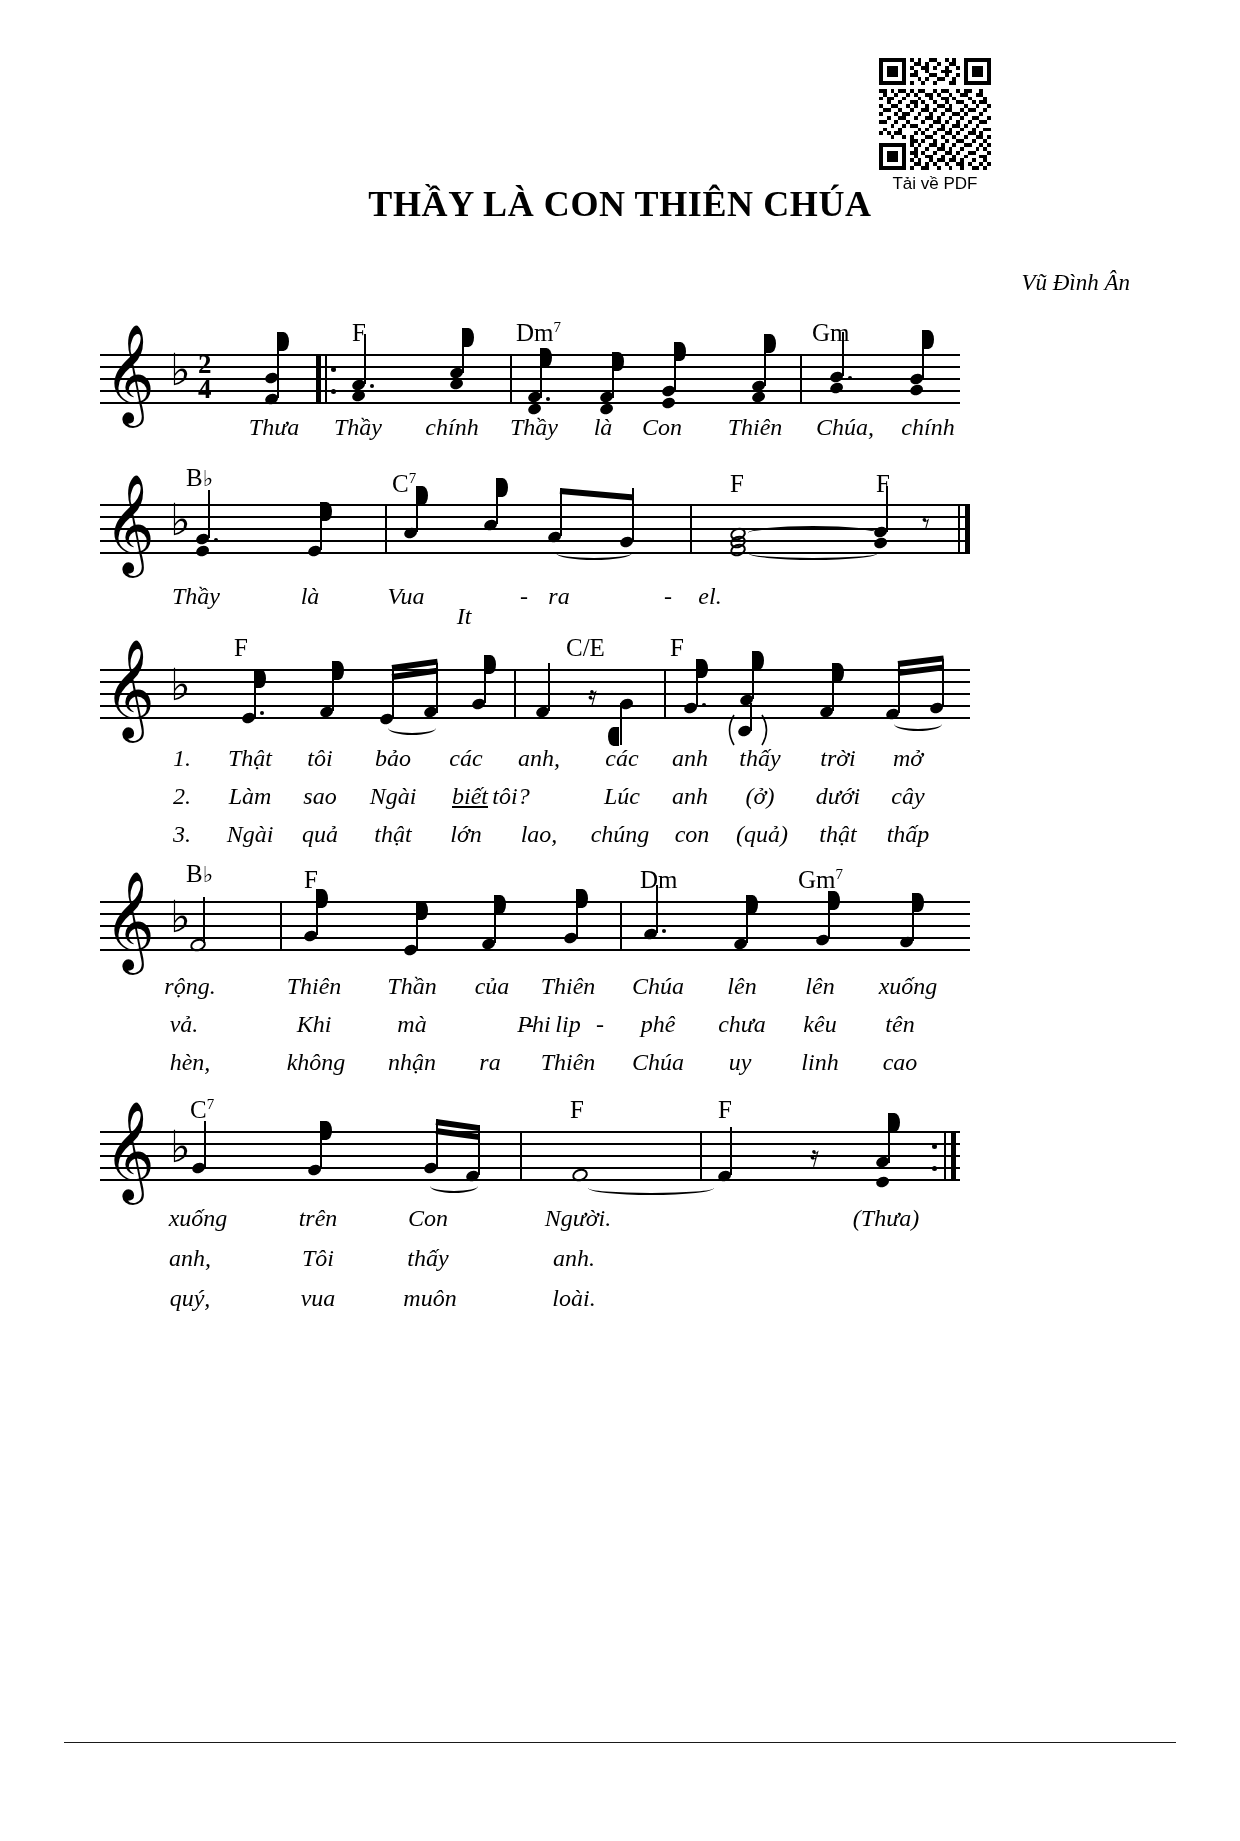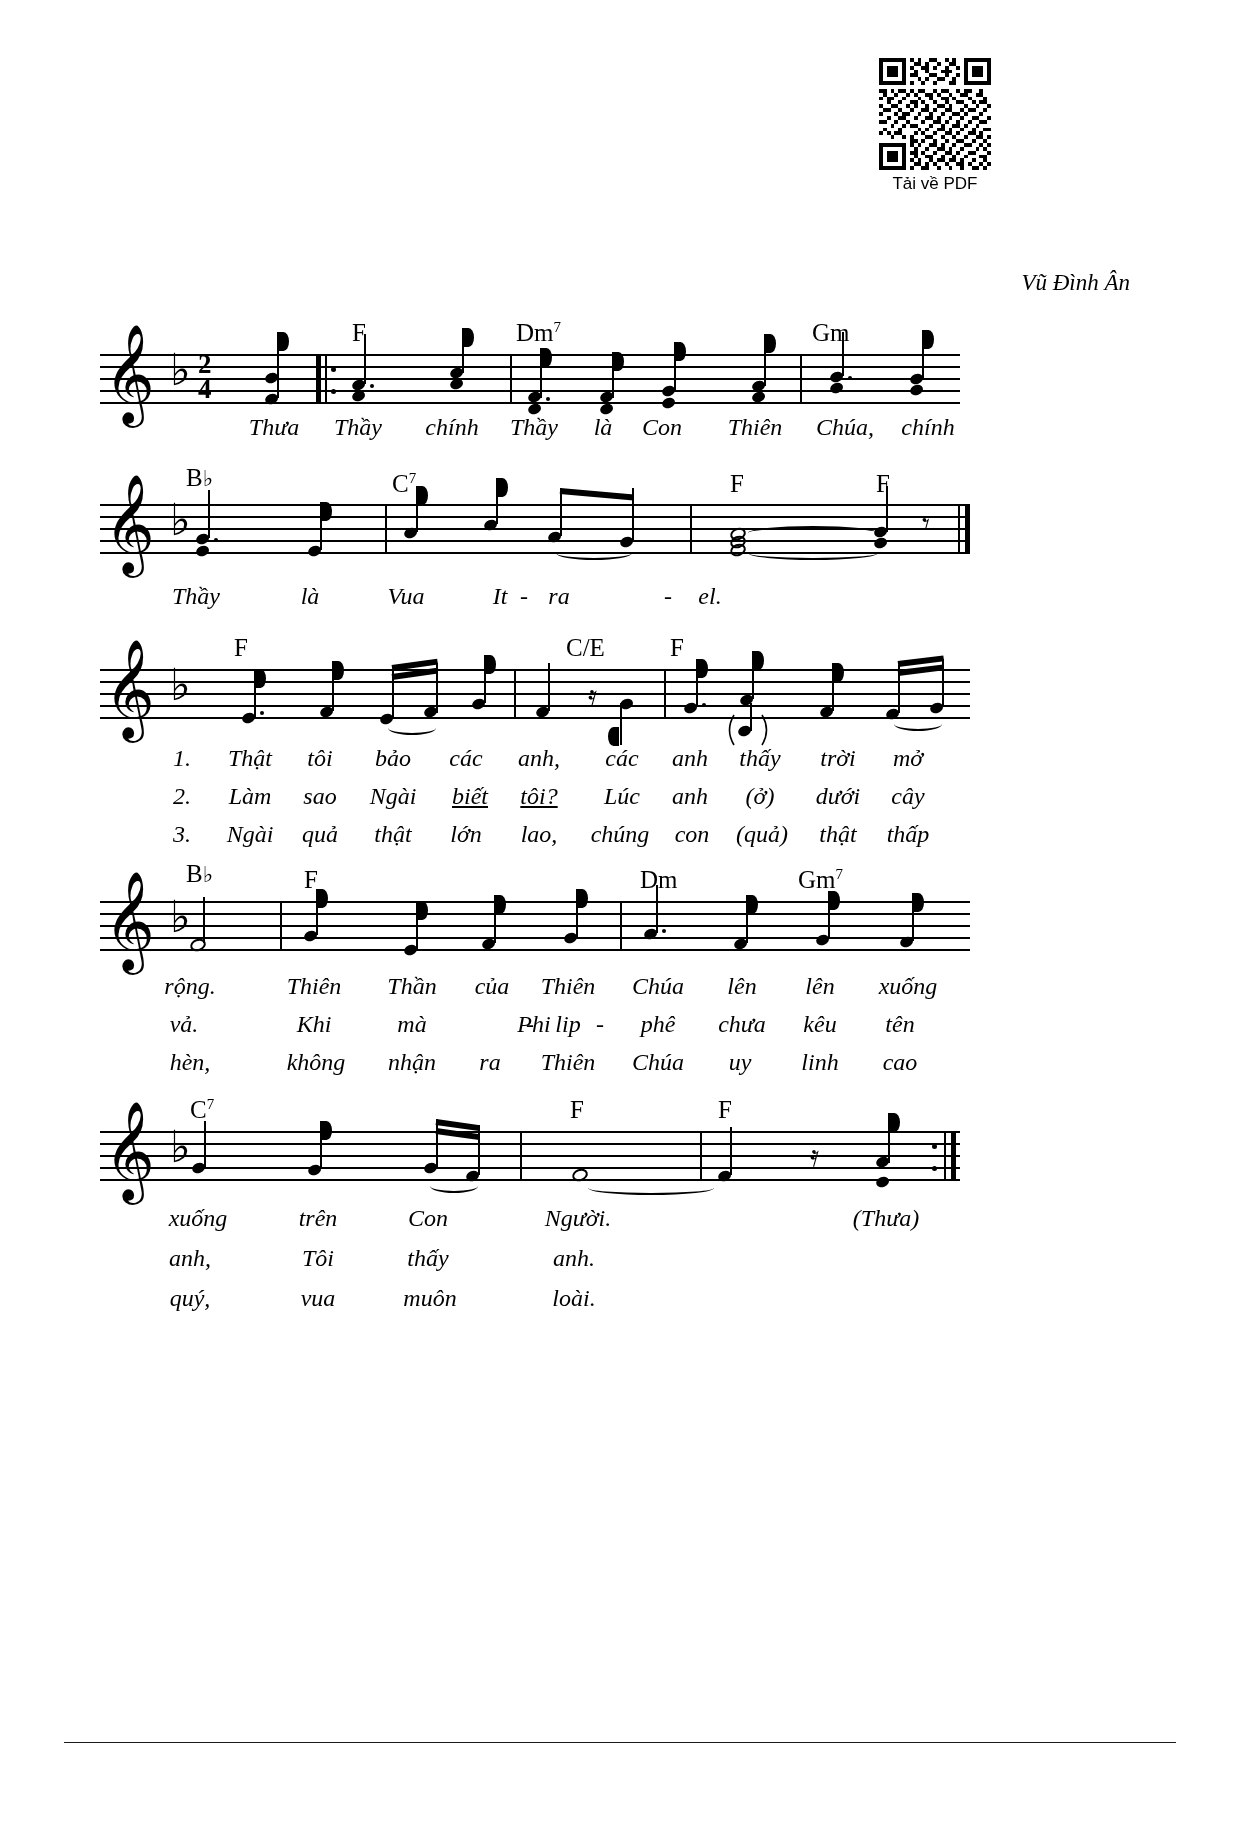--- a/index.html
+++ b/index.html
@@ -322,20 +322,21 @@
         <rect x="15" y="28" width="1" height="1"></rect>
           <rect x="18" y="28" width="1" height="1"></rect>
         <rect x="21" y="28" width="1" height="1"></rect>
           <rect x="24" y="28" width="2" height="1"></rect>
         <rect x="27" y="28" width="1" height="1"></rect>
       </g>
     </svg>
     <div class="qr-caption">Tải về PDF</div>
   </div>
 
+  <div class="title">THẦY LÀ CON THIÊN CHÚA</div>
   <div class="composer">Vũ Đình Ân</div>
 
   <div class="system" style="top:330px;">
     <div class="chord" style="left:352px;top:-10px;">F</div>
     <div class="chord" style="left:516px;top:-10px;">Dm<sup>7</sup></div>
     <div class="chord" style="left:812px;top:-10px;">Gm</div>
 
     <div class="staff-wrap" style="top:24px;">
       <div class="staff-lines" style="width:860px;">
         <div class="ln ln1"></div>
@@ -477,21 +478,21 @@
       <div class="rest" style="left:922px;top:5px;">𝄾</div>
 
       <div class="endbar-thin" style="left:958px;"></div>
       <div class="barline thick" style="left:965px;"></div>
     </div>
 
     <div class="lyric-row" style="top:88px;">
       <span class="w" style="left:196px;">Thầy</span>
       <span class="w" style="left:310px;">là</span>
       <span class="w" style="left:406px;">Vua</span>
-      <span class="w" style="left:500px;">It</span>
+      <span class="w" style="left:464px;margin-top:20px;">It</span>
       <span class="w" style="left:524px;">-</span>
       <span class="w" style="left:559px;">ra</span>
       <span class="w" style="left:668px;">-</span>
       <span class="w" style="left:710px;">el.</span>
     </div>
   </div>
 
   <div class="system" style="top:655px;">
     <div class="chord" style="left:234px;top:-20px;">F</div>
     <div class="chord" style="left:518px;top:-20px;margin-left:48px;">C/E</div>
@@ -584,21 +585,21 @@
       <span class="w" style="left:760px;">thấy</span>
       <span class="w" style="left:838px;">trời</span>
       <span class="w" style="left:908px;">mở</span>
     </div>
     <div class="lyric-row" style="top:128px;">
       <span class="w" style="left:182px;">2.</span>
       <span class="w" style="left:250px;">Làm</span>
       <span class="w" style="left:320px;">sao</span>
       <span class="w" style="left:393px;">Ngài</span>
       <span class="w" style="left:470px;text-decoration:underline;">biết</span>
-      <span class="w" style="left:539px;text-decoration:underline;">tôi?</span>
+      <span class="w" style="left:511px;">tôi?</span>
       <span class="w" style="left:622px;">Lúc</span>
       <span class="w" style="left:690px;">anh</span>
       <span class="w" style="left:760px;">(ở)</span>
       <span class="w" style="left:838px;">dưới</span>
       <span class="w" style="left:908px;">cây</span>
     </div>
     <div class="lyric-row" style="top:166px;">
       <span class="w" style="left:182px;">3.</span>
       <span class="w" style="left:250px;">Ngài</span>
       <span class="w" style="left:320px;">quả</span>

